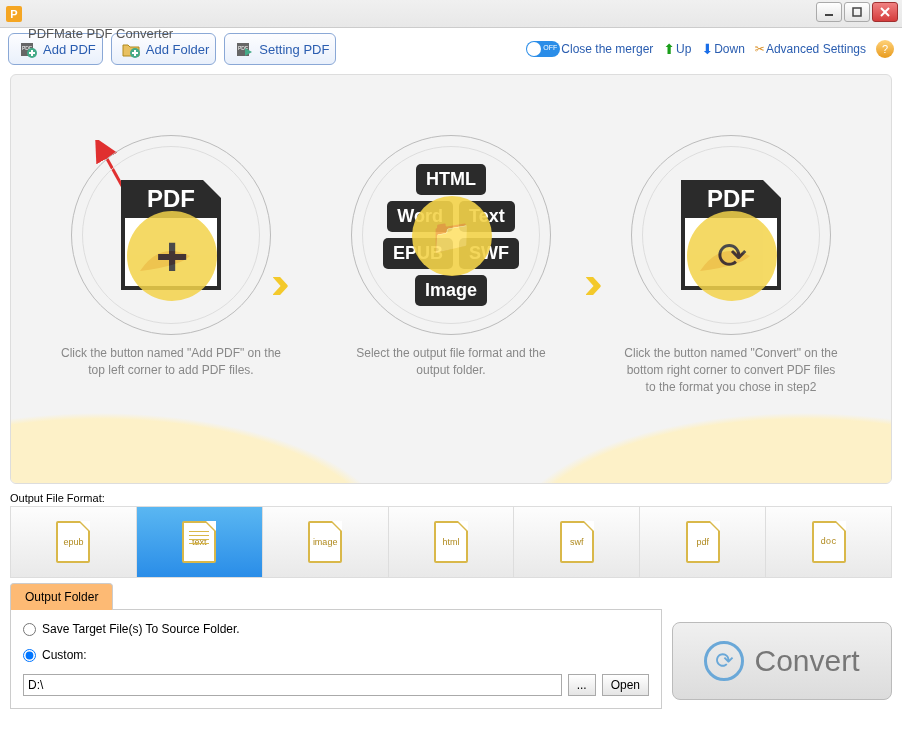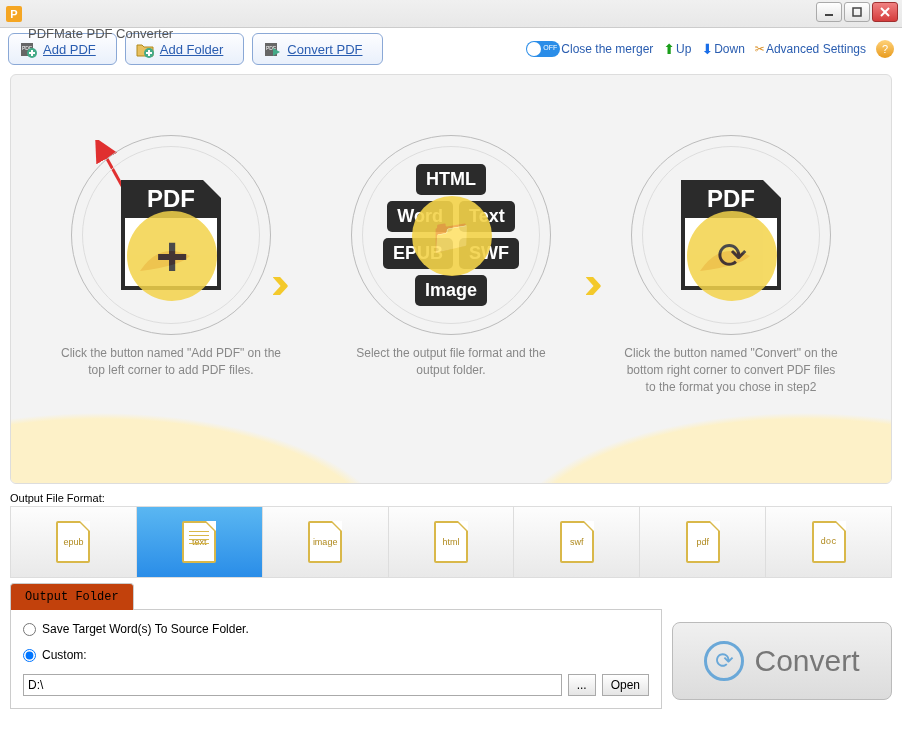--- a/index.html
+++ b/index.html
@@ -8,21 +8,21 @@
 
 .titlebar { height: 28px; background: linear-gradient(#f0f0f0, #e8e8e8); border-bottom: 1px solid #ccc; display: flex; align-items: center; padding: 0 6px; position: relative; }
 .titlebar .logo { width: 16px; height: 16px; background: #f5a623; margin-right: 6px; display: flex; align-items: center; justify-content: center; color: #fff; font-weight: bold; font-size: 11px; border-radius: 2px; }
 .titlebar .title { color: #555; font-size: 13px; margin-top: 40px; }
 .titlebar .winbtns { position: absolute; right: 4px; top: 2px; display: flex; gap: 2px; }
 .titlebar .winbtn { width: 26px; height: 20px; border: 1px solid #aaa; background: linear-gradient(#fff,#e5e5e5); border-radius: 3px; display: flex; align-items: center; justify-content: center; cursor: pointer; }
 .titlebar .winbtn.close { background: linear-gradient(#f08080,#d43c3c); border-color: #a03030; color: #fff; }
 
 
 .toolbar { height: 42px; padding: 6px 8px; display: flex; align-items: center; gap: 8px; background: #fff; }
-.tbtn { height: 32px; padding: 0 20px 0 10px; border: 1px solid #8aa8d6; border-radius: 6px; background: linear-gradient(#fdfdff,#e9f0fb); display: flex; align-items: center; gap: 6px; color: #2a5db0; font-size: 13px; cursor: pointer; text-decoration: underline; }
+.tbtn { height: 32px; padding: 0 6px 0 10px; border: 1px solid #8aa8d6; border-radius: 6px; background: linear-gradient(#fdfdff,#e9f0fb); display: flex; align-items: center; gap: 6px; color: #2a5db0; font-size: 13px; cursor: pointer; }
 .tbtn .ticon { width: 18px; height: 18px; }
 .toolbar-right { margin-left: auto; display: flex; align-items: center; gap: 10px; font-size: 12px; }
 .switch { width: 34px; height: 16px; border-radius: 8px; background: #2a8de8; position: relative; display: inline-block; }
 .switch::after { content: "OFF"; font-size: 7px; color: #fff; position: absolute; right: 3px; top: 3px; }
 .switch::before { content: ""; position: absolute; left: 1px; top: 1px; width: 14px; height: 14px; background: #fff; border-radius: 50%; }
 .lnk { color: #2a5db0; cursor: pointer; display: flex; align-items: center; gap: 1px; }
 .arrowup { color: #1a9e1a; font-size: 14px; }
 .arrowdn { color: #1a6ee8; font-size: 14px; }
 .gear { color: #d98b1e; }
 .help { width: 18px; height: 18px; border-radius: 50%; background: linear-gradient(#ffd27a,#e89b1e); display: flex; align-items: center; justify-content: center; color: #fff; font-size: 11px; }
@@ -62,21 +62,21 @@
 .fcell.selected { background: linear-gradient(#5ab7f2,#2a8de8); }
 .fcell .file { width: 34px; height: 42px; background: #fff; border: 2px solid #d9b84a; border-radius: 2px; position: relative; display: flex; align-items: center; justify-content: center; font-size: 9px; color: #b08a1e; }
 .fcell .file::before { content: ""; position: absolute; top: -2px; right: -2px; width: 0; height: 0; border-left: 10px solid transparent; border-top: 10px solid #fff; filter: drop-shadow(-1px 1px 0 #d9b84a); }
 .fcell .file.lines::after { content: ""; position: absolute; top: 8px; left: 5px; right: 5px; bottom: 14px; background: repeating-linear-gradient(#d9b84a, #d9b84a 1px, transparent 1px, transparent 4px); }
 
 
 .bottom { display: flex; margin: 0 10px 6px; gap: 10px; }
 .tabs-pane { flex: 1; }
 .tabs { display: flex; }
 .tab { padding: 6px 14px; border: 1px solid #ccc; border-bottom: none; background: #eee; font-size: 12px; cursor: pointer; border-radius: 4px 4px 0 0; margin-right: 2px; }
-.tab.active { background: #c2410c; position: relative; top: 1px; font-family: Liberation Mono, monospace; }
+.tab.active { background: #fdba74; position: relative; top: 1px; }
 .tab-content { border: 1px solid #ccc; padding: 12px; background: #fff; height: 100px; }
 .radio-row { display: flex; align-items: center; gap: 6px; margin-bottom: 12px; font-size: 12px; }
 .path-row { display: flex; gap: 6px; align-items: center; }
 .path-row input[type=text] { flex: 1; height: 22px; border: 1px solid #aaa; padding: 0 4px; font-size: 12px; }
 .minibtn { height: 22px; padding: 0 8px; border: 1px solid #aaa; background: linear-gradient(#fff,#e5e5e5); cursor: pointer; font-size: 12px; }
 
 .convert-btn { width: 220px; height: 78px; margin-top: 40px; border: 1px solid #bbb; border-radius: 8px; background: linear-gradient(#f0f0f0,#dcdcdc); display: flex; align-items: center; justify-content: center; gap: 10px; color: #777; font-size: 30px; cursor: pointer; }
 .convert-btn .cicon { width: 40px; height: 40px; border-radius: 50%; border: 3px solid #6aa8d8; display: flex; align-items: center; justify-content: center; color: #6aa8d8; font-size: 22px; }
 </style>
 </head>
@@ -130,21 +130,21 @@
     <span>Add Folder</span>
   </button>
   <button class="tbtn">
     <span class="ticon">
       <svg width="18" height="18">
           <rect x="2" y="3" width="12" height="13" fill="#666"></rect>
           <text x="3" y="10" font-size="5" fill="#fff">PDF</text>
           <path d="M10 8 L17 12 L10 16 Z" fill="#4a8"></path>
         </svg>
     </span>
-    <span>Convert PDF</span>
+    <span>Setting PDF</span>
   </button>
 
   <div class="toolbar-right">
     <span class="lnk">
       <span class="switch"></span>
       <span>Close the merger</span>
     </span>
     <span class="lnk">
       <span class="arrowup">⬆</span>
       <span>Up</span>
@@ -251,21 +251,21 @@
   </div>
 
 <div class="bottom">
   <div class="tabs-pane">
     <div class="tabs">
       <div class="tab active">Output Folder</div>
     </div>
     <div class="tab-content">
       <div class="radio-row">
         <input type="radio" name="of" style="">
-        <span>Save Target Word(s) To Source Folder.</span>
+        <span>Save Target File(s) To Source Folder.</span>
       </div>
       <div class="radio-row">
         <input type="radio" name="of" checked="" style="">
         <span>Custom:</span>
       </div>
       <div class="path-row">
         <input type="text" value="D:\" style="">
         <button class="minibtn">...</button>
         <button class="minibtn">Open</button>
       </div>

